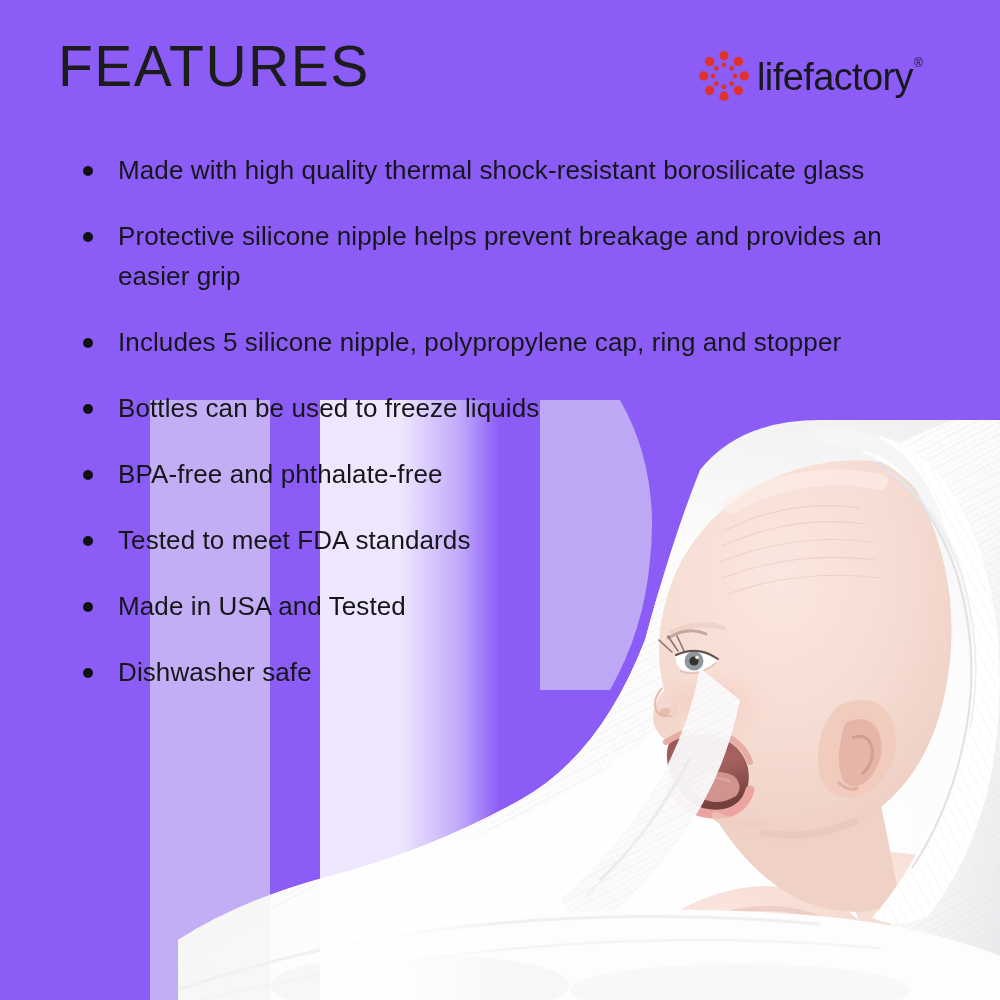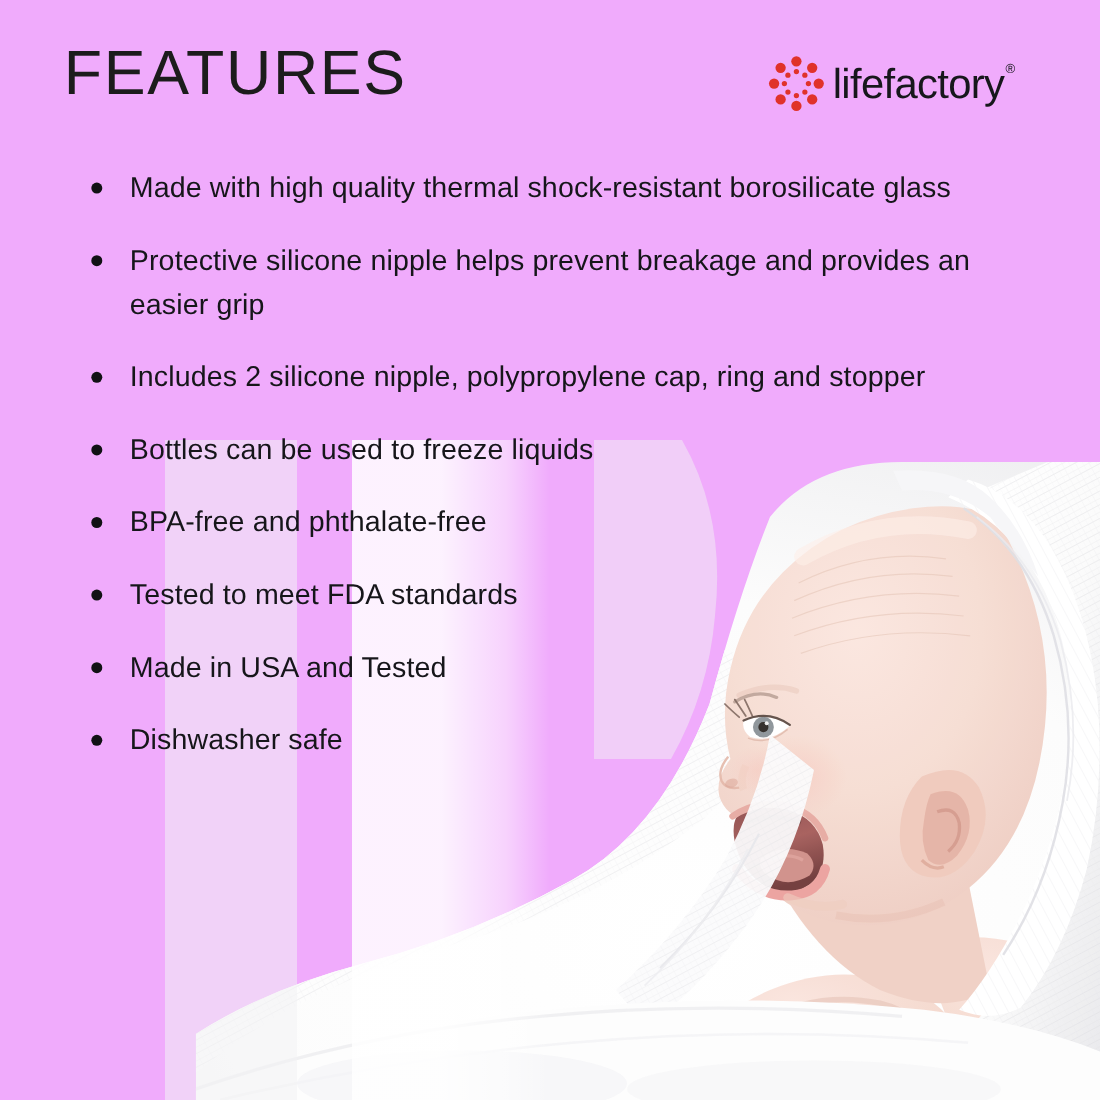--- a/index.html
+++ b/index.html
@@ -11,21 +11,21 @@
     width: 1000px;
     height: 1000px;
     background: #f2f2f4;
     font-family: "Liberation Sans", sans-serif;
     overflow: hidden;
   }
   #page {
     position: relative;
     width: 1000px;
     height: 1000px;
-    background: #f0abfc;
+    background: #8b5cf6;
     overflow: hidden;
   }
 
   
   #photo-layer {
     position: absolute;
     left: 0;
     top: 0;
     width: 1000px;
     height: 1000px;
@@ -393,21 +393,21 @@
     <li class="feature-item">
       <span class="feature-bullet"></span>
       <span class="feature-text">Made with high quality thermal shock-resistant borosilicate glass</span>
     </li>
     <li class="feature-item">
       <span class="feature-bullet"></span>
       <span class="feature-text">Protective silicone nipple helps prevent breakage and provides an easier grip</span>
     </li>
     <li class="feature-item">
       <span class="feature-bullet"></span>
-      <span class="feature-text">Includes 2 silicone nipple, polypropylene cap, ring and stopper</span>
+      <span class="feature-text">Includes 5 silicone nipple, polypropylene cap, ring and stopper</span>
     </li>
     <li class="feature-item">
       <span class="feature-bullet"></span>
       <span class="feature-text">Bottles can be used to freeze liquids</span>
     </li>
     <li class="feature-item">
       <span class="feature-bullet"></span>
       <span class="feature-text">BPA-free and phthalate-free</span>
     </li>
     <li class="feature-item">

